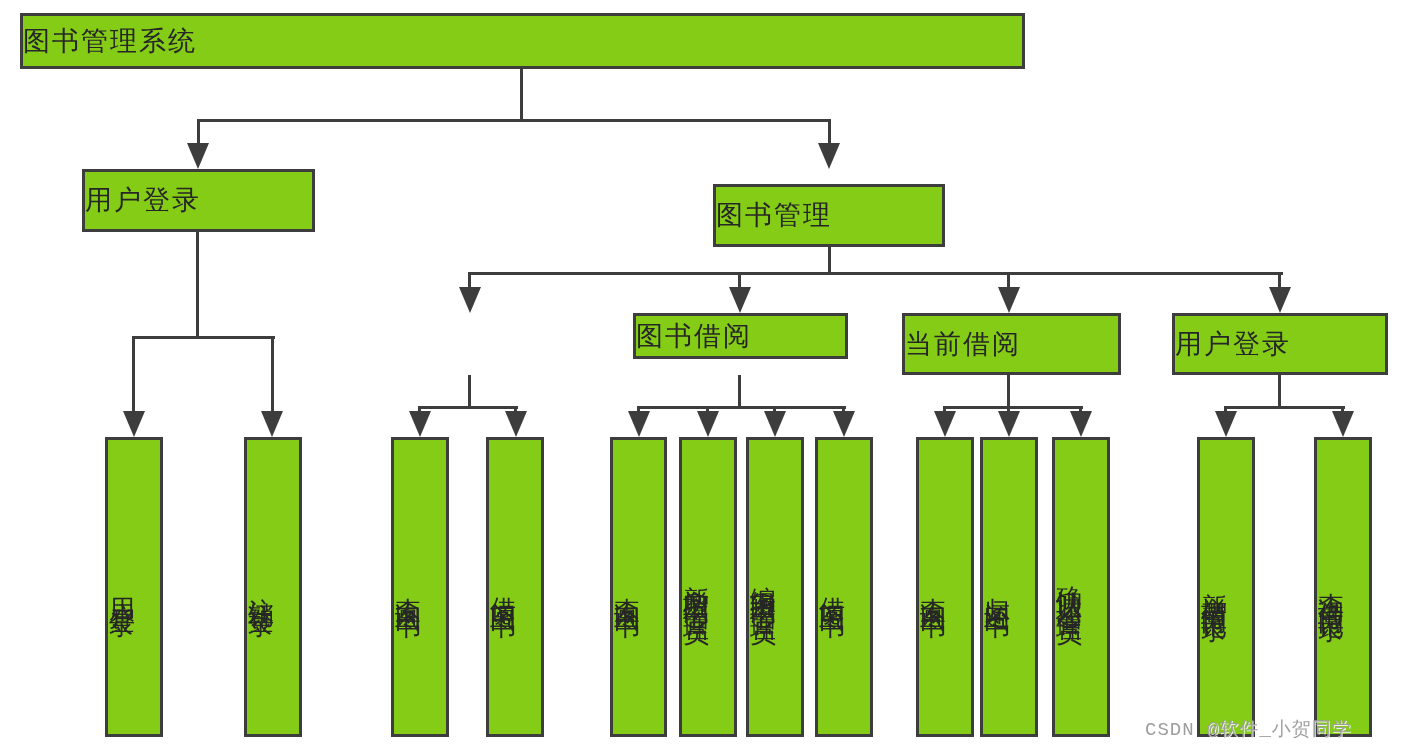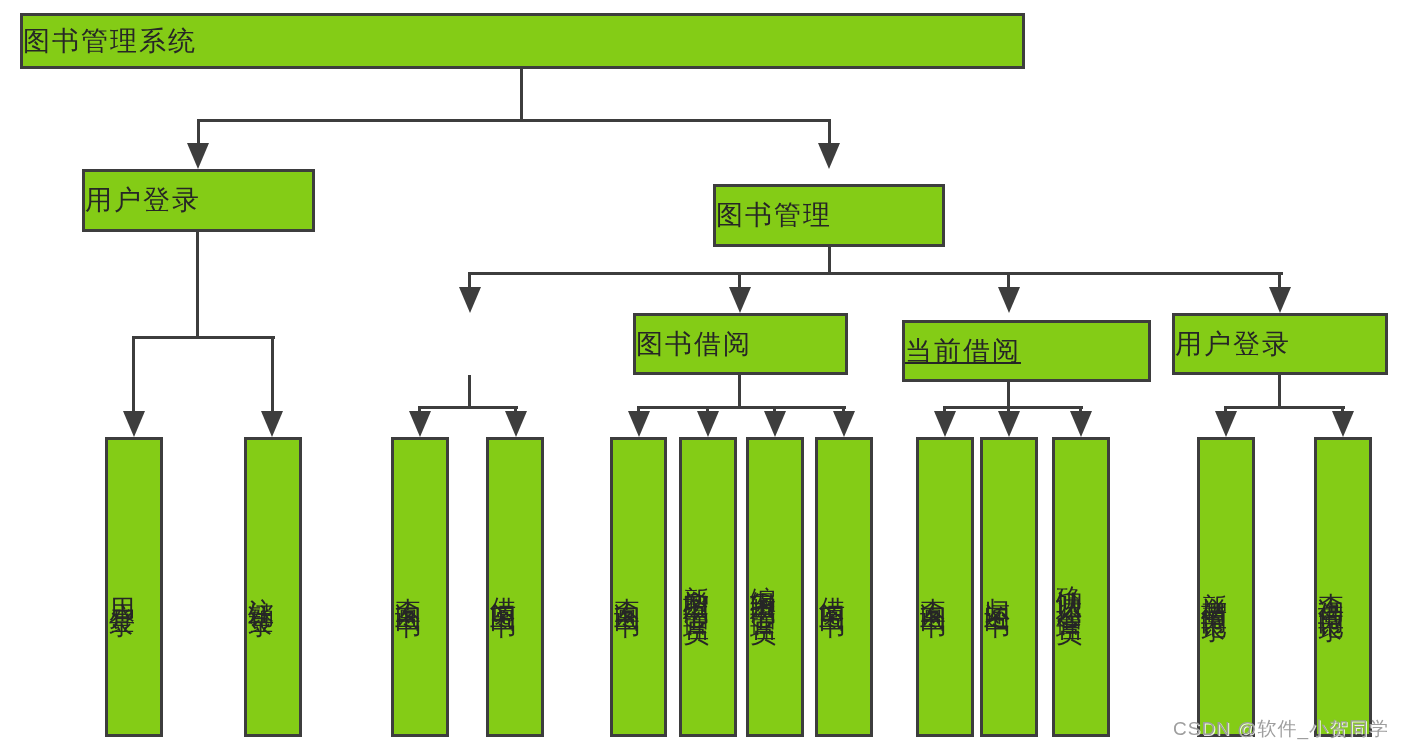--- a/index.html
+++ b/index.html
@@ -29,46 +29,47 @@
   }
   .hline{position:absolute;height:3px;background:var(--line-color);z-index:1;}
   .vline{position:absolute;width:3px;background:var(--line-color);z-index:1;}
   .arrow{
     position:absolute;width:0;height:0;z-index:3;
     border-left:11px solid transparent;
     border-right:11px solid transparent;
     border-top:26px solid var(--line-color);
   }
   .watermark{
-    position:absolute;left:1173px;top:716px;z-index:6;
+    position:absolute;left:1145px;top:716px;z-index:6;
     font-size:19px;letter-spacing:1px;color:var(--watermark-color);
     text-shadow:1px 1px 0 rgba(255,255,255,0.85);
     white-space:nowrap;
+    font-family:Liberation Mono, monospace;
   }
 </style>
 </head>
 <body>
 
 <div class="stage" id="stage">
 
   <div class="node" style="left:20px;top:13px;width:1005px;height:56px;">
     <span class="hlabel">图书管理系统</span>
   </div>
 
   <div class="node" style="left:82px;top:169px;width:233px;height:63px;">
     <span class="hlabel">用户登录</span>
   </div>
   <div class="node" style="left:713px;top:169px;width:232px;height:63px;margin-top:15px;">
     <span class="hlabel">图书管理</span>
   </div>
 
-  <div class="node" style="left:633px;top:313px;width:215px;height:62px;">
+  <div class="node" style="left:633px;top:313px;width:215px;height:46px;">
     <span class="hlabel">图书借阅</span>
   </div>
-  <div class="node" style="left:902px;top:320px;width:249px;height:62px;text-decoration:underline;">
+  <div class="node" style="left:902px;top:313px;width:219px;height:62px;">
     <span class="hlabel">当前借阅</span>
   </div>
   <div class="node" style="left:1172px;top:313px;width:216px;height:62px;">
     <span class="hlabel">用户登录</span>
   </div>
 
   <div class="node" style="left:105px;top:437px;width:58px;height:300px;">
     <span class="vlabel">用户登录</span>
   </div>
   <div class="node" style="left:244px;top:437px;width:58px;height:300px;">

